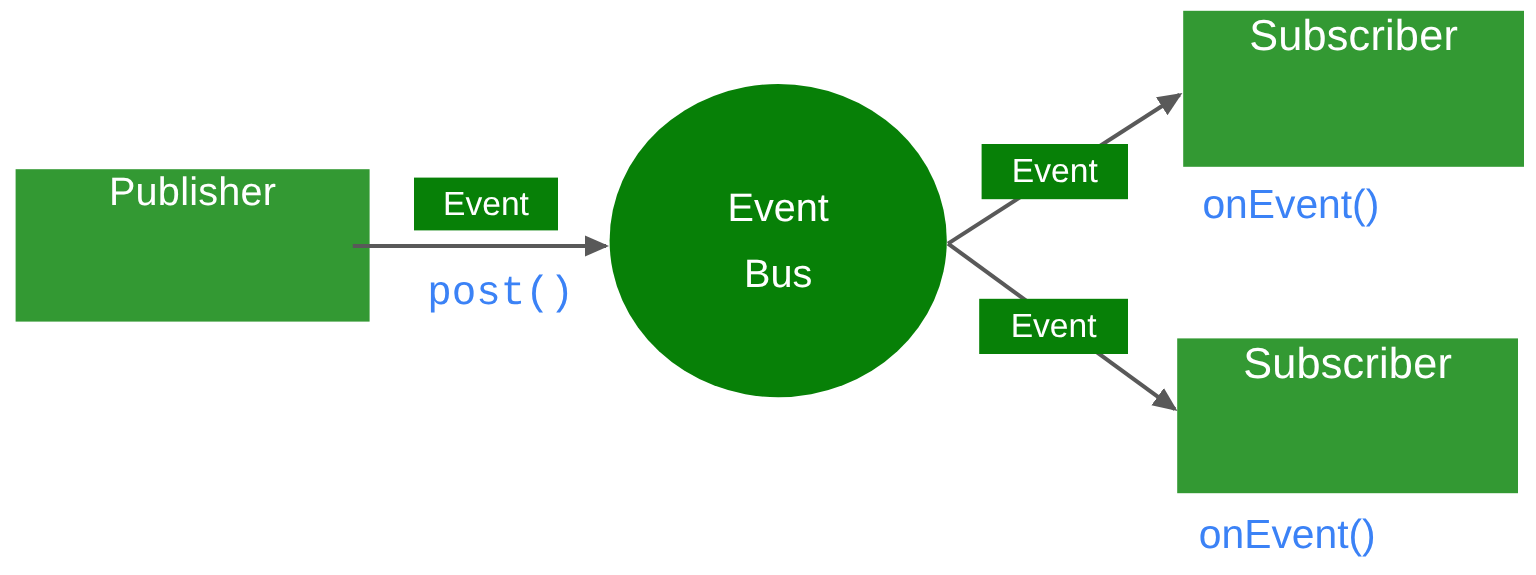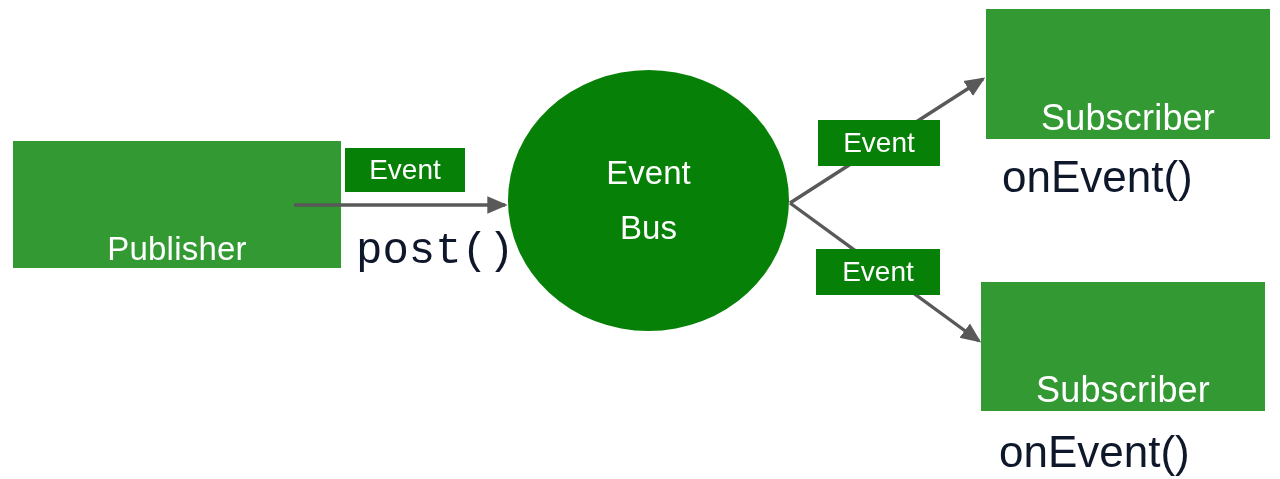--- a/index.html
+++ b/index.html
@@ -13,31 +13,31 @@
   #canvas {
     position: relative;
     width: 1280px;
     height: 479px;
     background: #ffffff;
     overflow: hidden;
   }
   .node {
     position: absolute;
     display: flex;
-    align-items: flex-end;
+    align-items: flex-start;
     justify-content: center;
     color: #ffffff;
     font-weight: 400;
     letter-spacing: 0.2px;
     box-sizing: border-box;
   }
   .box-publisher {
     left: 13px;
     top: 141px;
-    width: 328px;
+    width: 295px;
     height: 127px;
     background: #339933;
     font-size: 33px;
   }
   .box-subscriber-top {
     left: 986px;
     top: 9px;
     width: 284px;
     height: 130px;
     background: #339933;
@@ -93,22 +93,22 @@
     align-items: center;
     justify-content: center;
     color: #ffffff;
     font-size: 33px;
     line-height: 1.65;
     z-index: 2;
   }
   .bus-circle span { display: block; }
   .caption {
     position: absolute;
-    color: #0f172a;
-    font-size: 44px;
+    color: #3b82f6;
+    font-size: 34px;
     white-space: nowrap;
   }
   .cap-post { left: 356px; top: 226px; font-family: Liberation Mono, monospace; }
   .cap-onevent-top { left: 1002px; top: 152px; }
   .cap-onevent-bottom { left: 999px; top: 427px; }
   #edges {
     position: absolute;
     left: 0; top: 0;
     width: 1280px;
     height: 479px;

